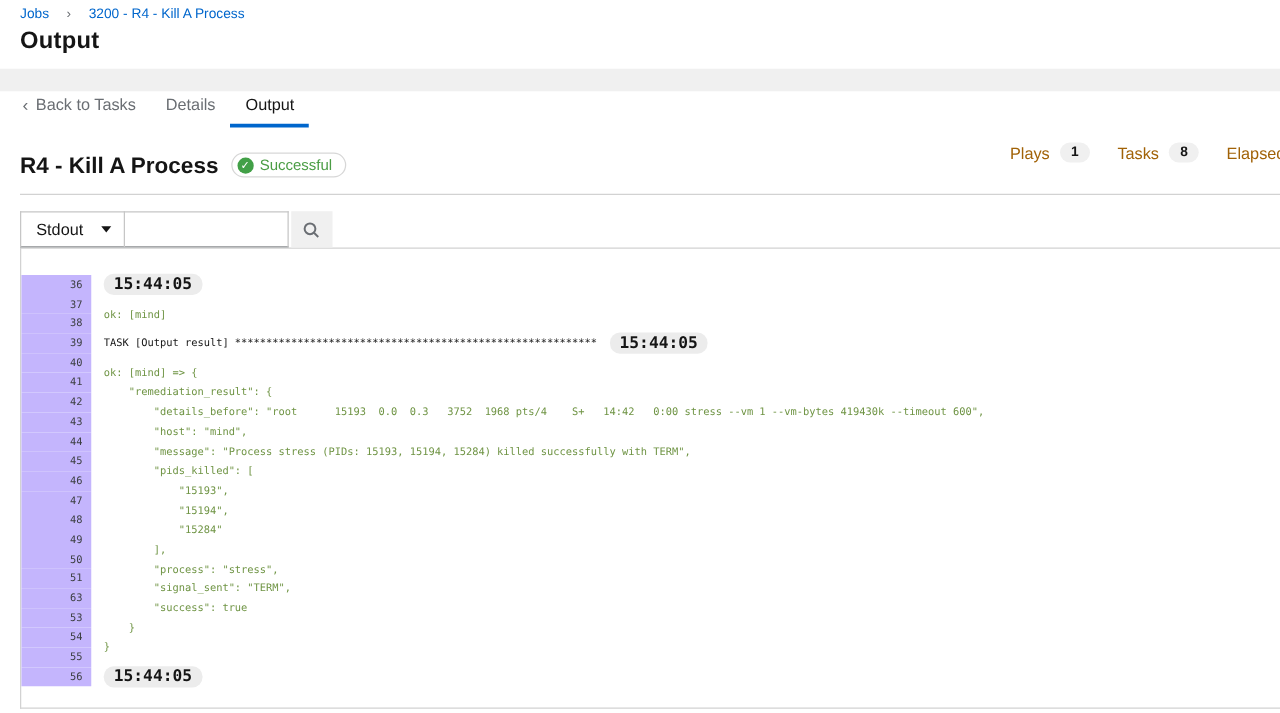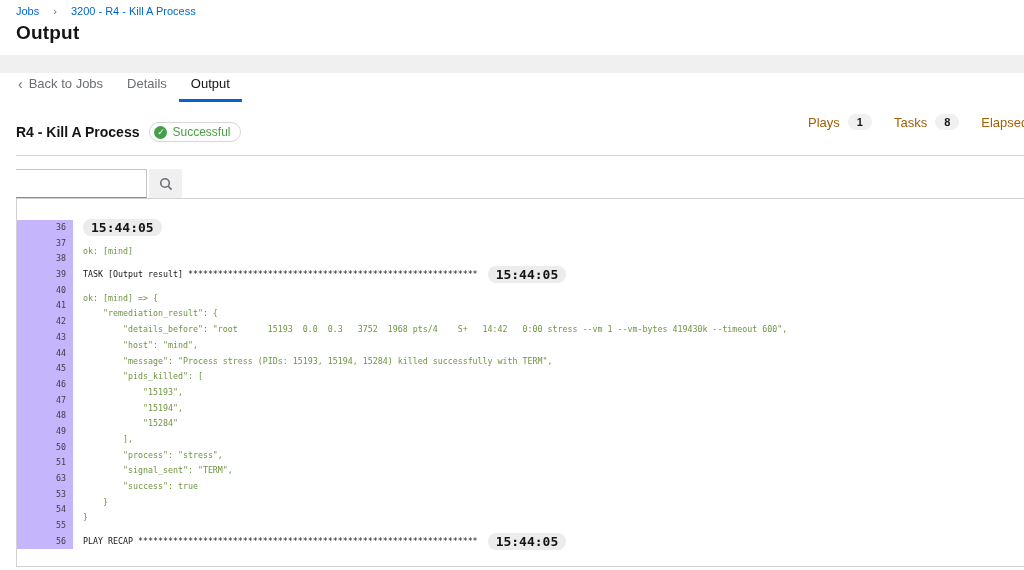--- a/index.html
+++ b/index.html
@@ -17,21 +17,21 @@
 
   
   .tabs { display:flex; align-items:flex-end; padding:6px 0 0 6px; height:29px; }
   .tab { font-size:13px; color:#6a6e73; padding:4px 12px 8px 12px; cursor:pointer;
          display:flex; align-items:center; gap:6px; border-bottom:3px solid transparent; }
   .tab.active { color:#151515; border-bottom-color:#0066cc; }
   .back-icon { font-size:14px; line-height:10px; color:#6a6e73; }
 
   
   .job-header { position:relative; height:46px; padding:14px 16px 0 16px; display:flex; align-items:center; }
-  .job-name { font-size:14px; font-weight:bold; margin-right:10px; }
+  .job-name { font-size:18px; font-weight:bold; margin-right:10px; }
   .status-badge { display:inline-flex; align-items:center; gap:5px; border:1px solid #d7d7d7;
                   border-radius:12px; padding:2px 10px 2px 4px; background:#fff; }
   .check-icon { width:13px; height:13px; border-radius:50%; background:#42a047; color:#fff;
                 font-size:9px; line-height:13px; text-align:center; display:inline-block; }
   .status-text { font-size:12px; color:#4b9d45; }
   .stats { position:absolute; left:808px; top:12px; display:flex; align-items:center; gap:22px; white-space:nowrap; }
   .stat { display:flex; align-items:center; gap:8px; }
   .stat-label { font-size:13px; color:#a16207; }
   .stat-pill { background:#f0f0f0; border-radius:9px; padding:2px 9px; font-size:11px; font-weight:bold; color:#151515; }
 
@@ -73,21 +73,21 @@
     <a>3200 - R4 - Kill A Process</a>
   </div>
   <h1 class="page-title">Output</h1>
 </div>
 
 <div class="gray-band"></div>
 
 <div class="tabs">
   <div class="tab">
     <span class="back-icon">‹</span>
-    <span>Back to Jobs</span>
+    <span>Back to Tasks</span>
   </div>
   <div class="tab">
     <span>Details</span>
   </div>
   <div class="tab active">
     <span>Output</span>
   </div>
 </div>
 
 <div class="job-header">
@@ -108,20 +108,24 @@
     <span class="stat">
       <span class="stat-label">Elapsed</span>
 
     </span>
   </div>
 </div>
 
 <div class="divider"></div>
 
 <div class="toolbar">
+  <div class="stdout-select">
+    <span>Stdout</span>
+    <span class="caret-down-icon"></span>
+  </div>
   <input class="search-input" type="text" value="" style="">
   <button class="search-btn">
     <svg width="14" height="14" viewBox="0 0 14 14">
       <circle cx="6" cy="6" r="4.3" fill="none" stroke="#6a6e73" stroke-width="1.6"></circle>
       <line x1="9.2" y1="9.2" x2="12.6" y2="12.6" stroke="#6a6e73" stroke-width="1.6"></line>
     </svg>
   </button>
 </div>
 
 <div class="console">
@@ -240,17 +244,16 @@
   </div>
 
   <div class="console-row">
     <span class="line-num">55</span>
     <span class="line-text ok"></span>
 
   </div>
 
   <div class="console-row">
     <span class="line-num">56</span>
-    <span class="line-text task">PLAY RECAP ********************************************************************</span>
     <span class="time-badge">15:44:05</span>
   </div>
 </div>
 </div>
 
 </body></html>

